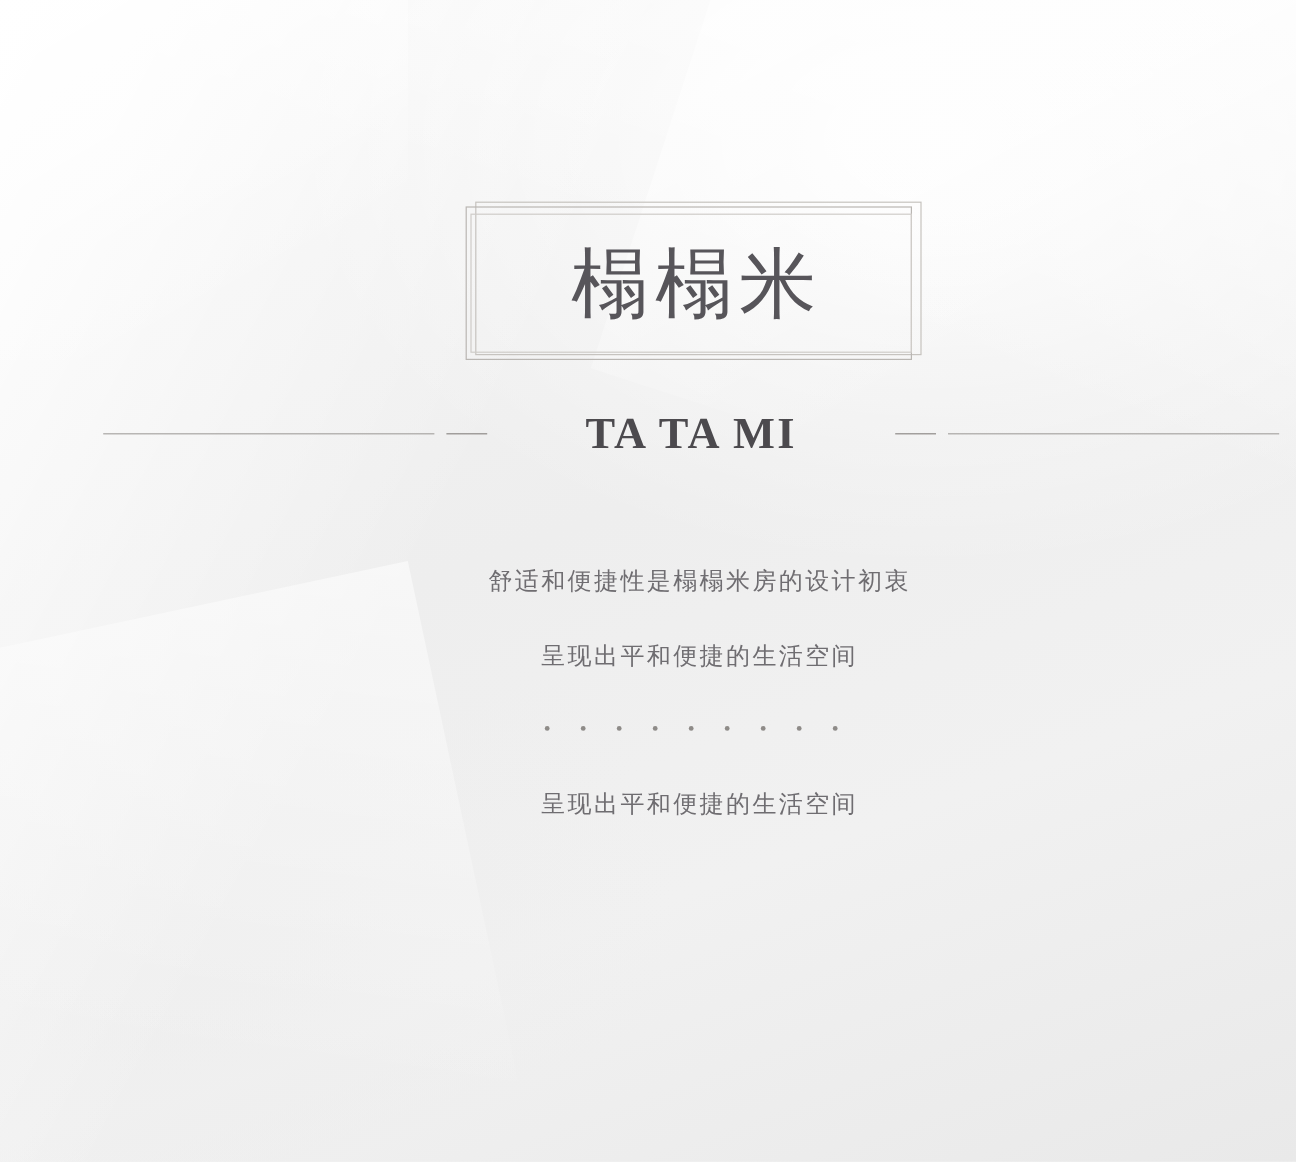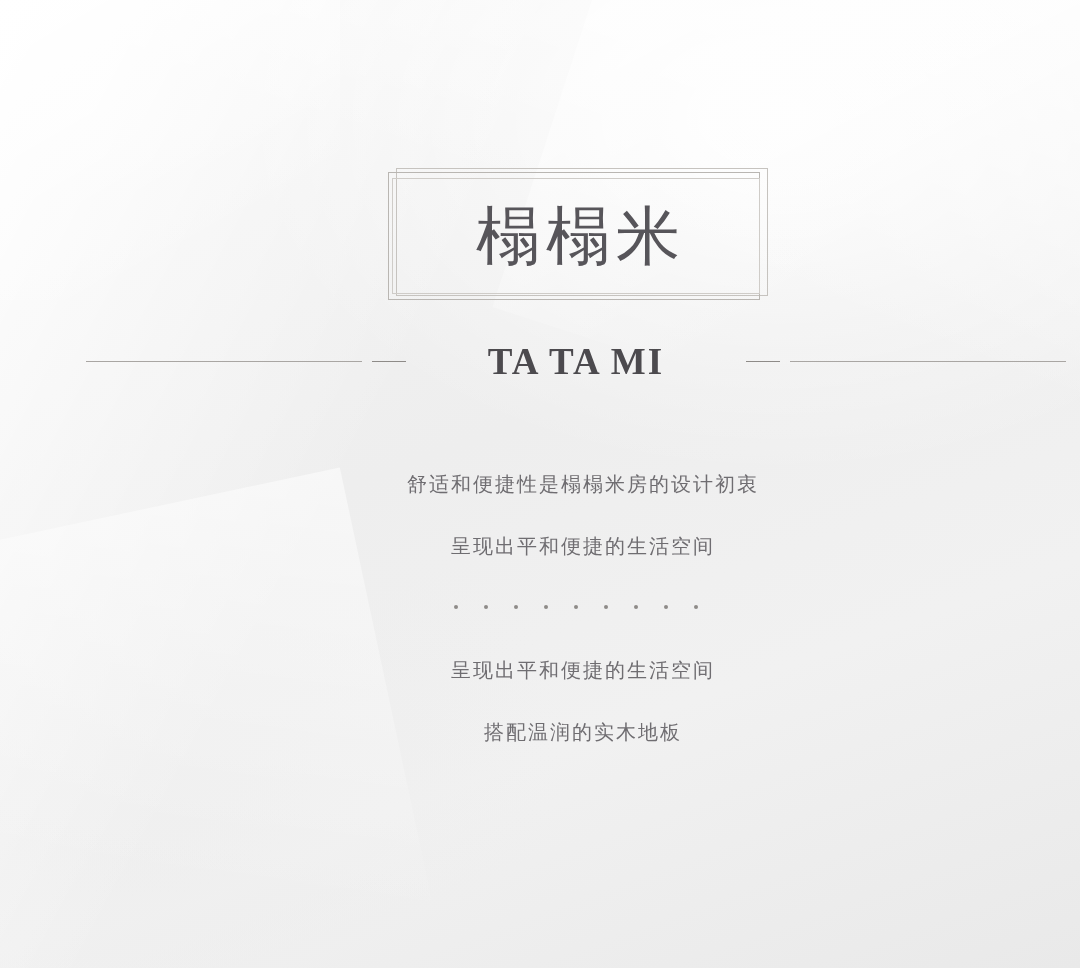--- a/index.html
+++ b/index.html
@@ -210,17 +210,16 @@
       <span class="dot"></span>
       <span class="dot"></span>
       <span class="dot"></span>
       <span class="dot"></span>
       <span class="dot"></span>
       <span class="dot"></span>
     </div>
 
     <div class="para second">
       <span class="line">呈现出平和便捷的生活空间</span>
-      <span class="line">搭配温润的实木地板</span>
     </div>
 
   </div>
 </div>
 
 </body></html>

